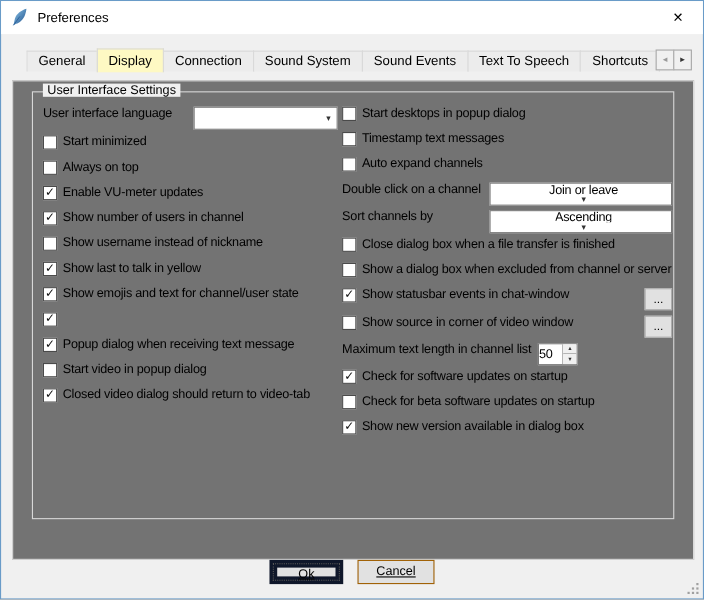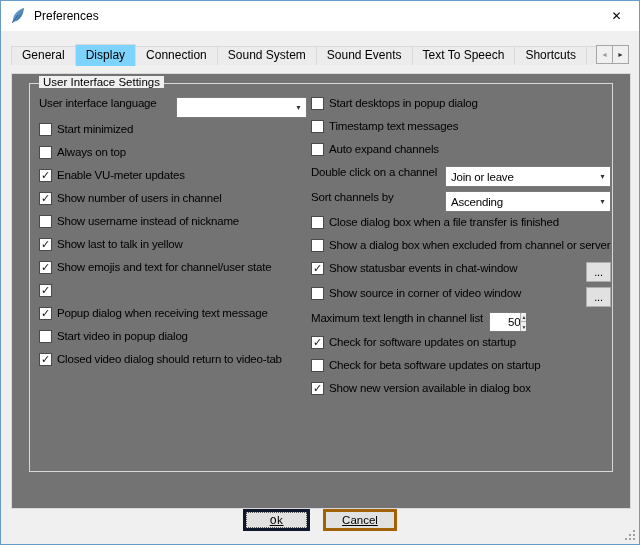--- a/index.html
+++ b/index.html
@@ -9,26 +9,26 @@
   .window{position:absolute;inset:0;border:1px solid #699bc8;background:#f0f0f0;}
 
   
   .titlebar{position:absolute;left:0;top:0;right:0;height:30px;background:#fff;display:flex;align-items:center;justify-content:space-between;}
   .appicon{margin-left:8px;width:18px;height:18px;display:inline-flex;}
   .title{margin-left:7px;font-size:12px;color:#000;}
   .closebtn{margin-left:auto;width:45px;height:30px;display:flex;align-items:center;justify-content:center;
             font-size:12px;color:#000;cursor:default;}
 
   
-  .tabclip{position:absolute;left:10px;top:41px;width:585px;height:24px;overflow:hidden;
+  .tabclip{position:absolute;left:23px;top:41px;width:585px;height:24px;overflow:hidden;
            display:flex;align-items:flex-end;z-index:3;}
   .tab{height:19px;line-height:17px;padding:0 10px;background:#ececec;border:1px solid #d9d9d9;
        border-bottom:none;margin-bottom:1px;font-size:12px;white-space:nowrap;cursor:default;}
   .tab + .tab{margin-left:-1px;}
-  .tab.active{height:22px;line-height:21px;margin-bottom:0;background:#7dd3fc;position:relative;z-index:4;}
+  .tab.active{height:22px;line-height:21px;margin-bottom:0;background:#fef9c3;position:relative;z-index:4;}
   .tabscroll{position:absolute;top:44px;width:17px;height:19px;border:1px solid #a6a6a6;background:#f0f0f0;
              display:flex;align-items:center;justify-content:center;font-size:7px;z-index:5;cursor:default;}
   .tabscroll.left{left:595px;color:#9a9a9a;}
   .tabscroll.right{left:611px;color:#333;}
 
   
   .pane{position:absolute;left:10px;top:72px;width:620px;height:436px;border:1px solid #d9d9d9;background:#737373;}
   .group{position:absolute;left:17px;top:9px;width:584px;height:389px;border:1px solid #d8d8d8;}
   .group-title{position:absolute;top:-8px;left:9px;background:#f0f0f0;padding:0 4px;font-size:11.5px;}
 
@@ -44,39 +44,39 @@
   .cb{width:13px;height:13px;background:#fff;border:1px solid #4a4a4a;flex:0 0 auto;
       display:inline-flex;align-items:center;justify-content:center;}
   .cb.checked::after{content:"\2713";font-size:11px;font-weight:bold;color:#111;line-height:1;margin-top:-1px;}
 
   
   .combo{height:21px;background:#fff;border:1px solid #7a7a7a;display:flex;align-items:center;
          padding-left:5px;cursor:default;}
   .combo-val{flex:1 1 auto;white-space:nowrap;overflow:hidden;}
   .combo-arrow{width:15px;text-align:center;font-size:8px;color:#333;flex:0 0 auto;}
   .combo.lang{width:131px;margin-left:auto;}
-  .combo.right{width:166px;margin-left:auto;}
+  .combo.right{width:166px;margin-left:auto;flex-direction:column;}
 
   
   .dotbtn{width:25px;height:20px;background:#e1e1e1;border:1px solid #adadad;display:flex;align-items:center;
           justify-content:center;font-size:11px;line-height:1;margin-left:auto;cursor:default;}
 
   
   .spin{width:36px;height:20px;background:#fff;border:1px solid #7a7a7a;display:flex;margin-left:6px;}
-  .spin-val{flex:1 1 auto;display:flex;align-items:center;padding-left:18px;}
+  .spin-val{flex:1 1 auto;display:flex;align-items:center;padding-left:0;}
   .spin-btns{width:13px;display:flex;flex-direction:column;border-left:1px solid #adadad;}
   .spin-up,.spin-down{flex:1 1 50%;display:flex;align-items:center;justify-content:center;font-size:5px;
           color:#333;background:#f0f0f0;cursor:default;}
   .spin-up{border-bottom:1px solid #adadad;}
 
   
   .footer{position:absolute;left:0;top:508px;width:100%;display:flex;justify-content:center;gap:13px;}
-  .btn{height:22px;min-width:67px;padding:0 16px;background:#e1e1e1;border:3px solid #a16207;
+  .btn{height:22px;min-width:67px;padding:0 16px;background:#e1e1e1;border:1px solid #a16207;
        font-family:inherit;font-size:11.5px;text-decoration:underline;cursor:default;}
-  .btn.default{border:3px solid #0f172a;box-shadow:inset 0 0 0 1px #e1e1e1;outline:1px dotted #555;outline-offset:-4px;font-family:Liberation Mono, monospace;}
+  .btn.default{border:7px solid #0f172a;box-shadow:inset 0 0 0 1px #e1e1e1;outline:1px dotted #555;outline-offset:-4px;}
 
   .grip{position:absolute;right:3px;bottom:3px;width:12px;height:12px;}
 </style>
 </head>
 <body>
 
 <div class="window">
 
   <div class="titlebar">
     <span class="appicon">

